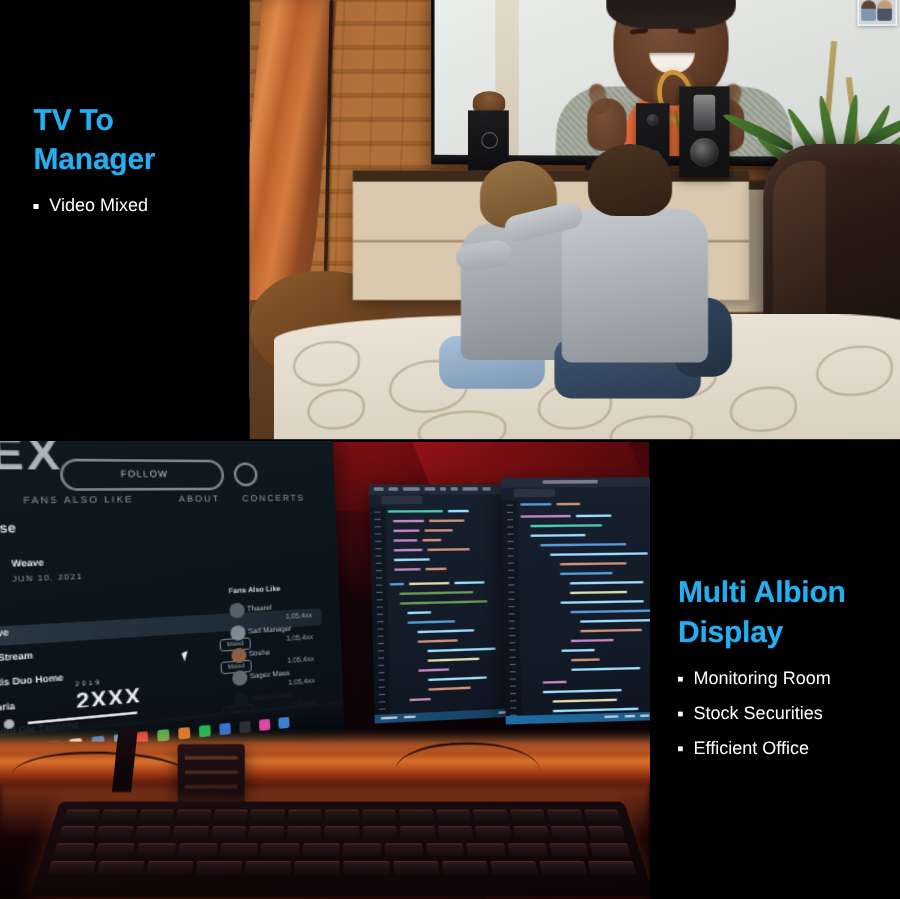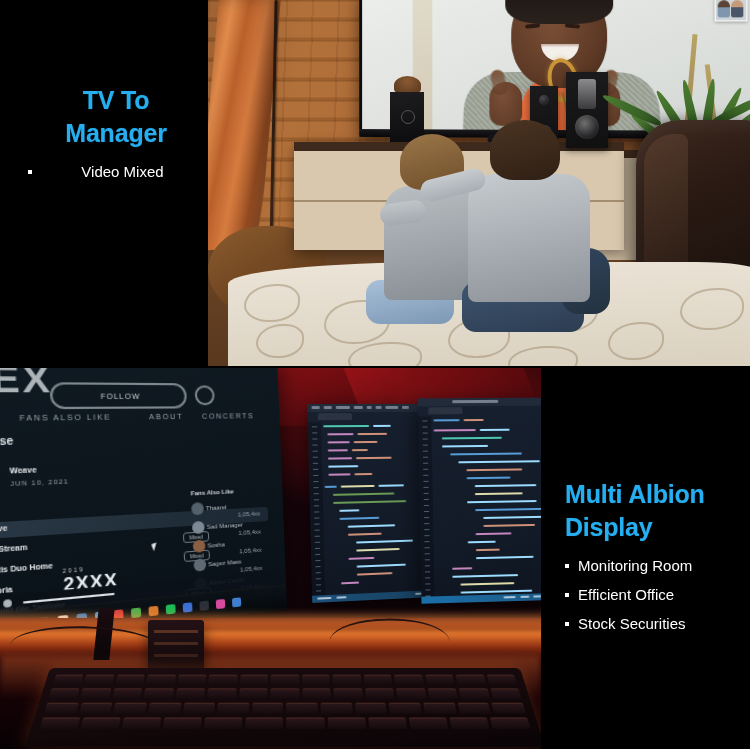--- a/index.html
+++ b/index.html
@@ -21,21 +21,20 @@
     overflow: hidden;
   }
 
   
   .panel-top {
     position: absolute;
     left: 0; top: 0;
     width: 750px;
     height: 368px;
     background: #000;
-    text-align: center;
   }
 
   .copy-top {
     position: absolute;
     left: 28px;
     top: 84px;
     width: 176px;
   }
   .copy-bottom {
     position: absolute;
@@ -1148,22 +1147,22 @@
       <span class="hl-line">Multi Albion</span>
       <span class="hl-line">Display</span>
     </h2>
     <ul class="feature-list">
       <li>
         <span class="bullet"></span>
         <span>Monitoring Room</span>
       </li>
       <li>
         <span class="bullet"></span>
-        <span>Efficient Office</span>
+        <span>Stock Securities</span>
       </li>
       <li>
         <span class="bullet"></span>
-        <span>Stock Securities</span>
+        <span>Efficient Office</span>
       </li>
     </ul>
   </div>
 
 </div>
 
 </body></html>

